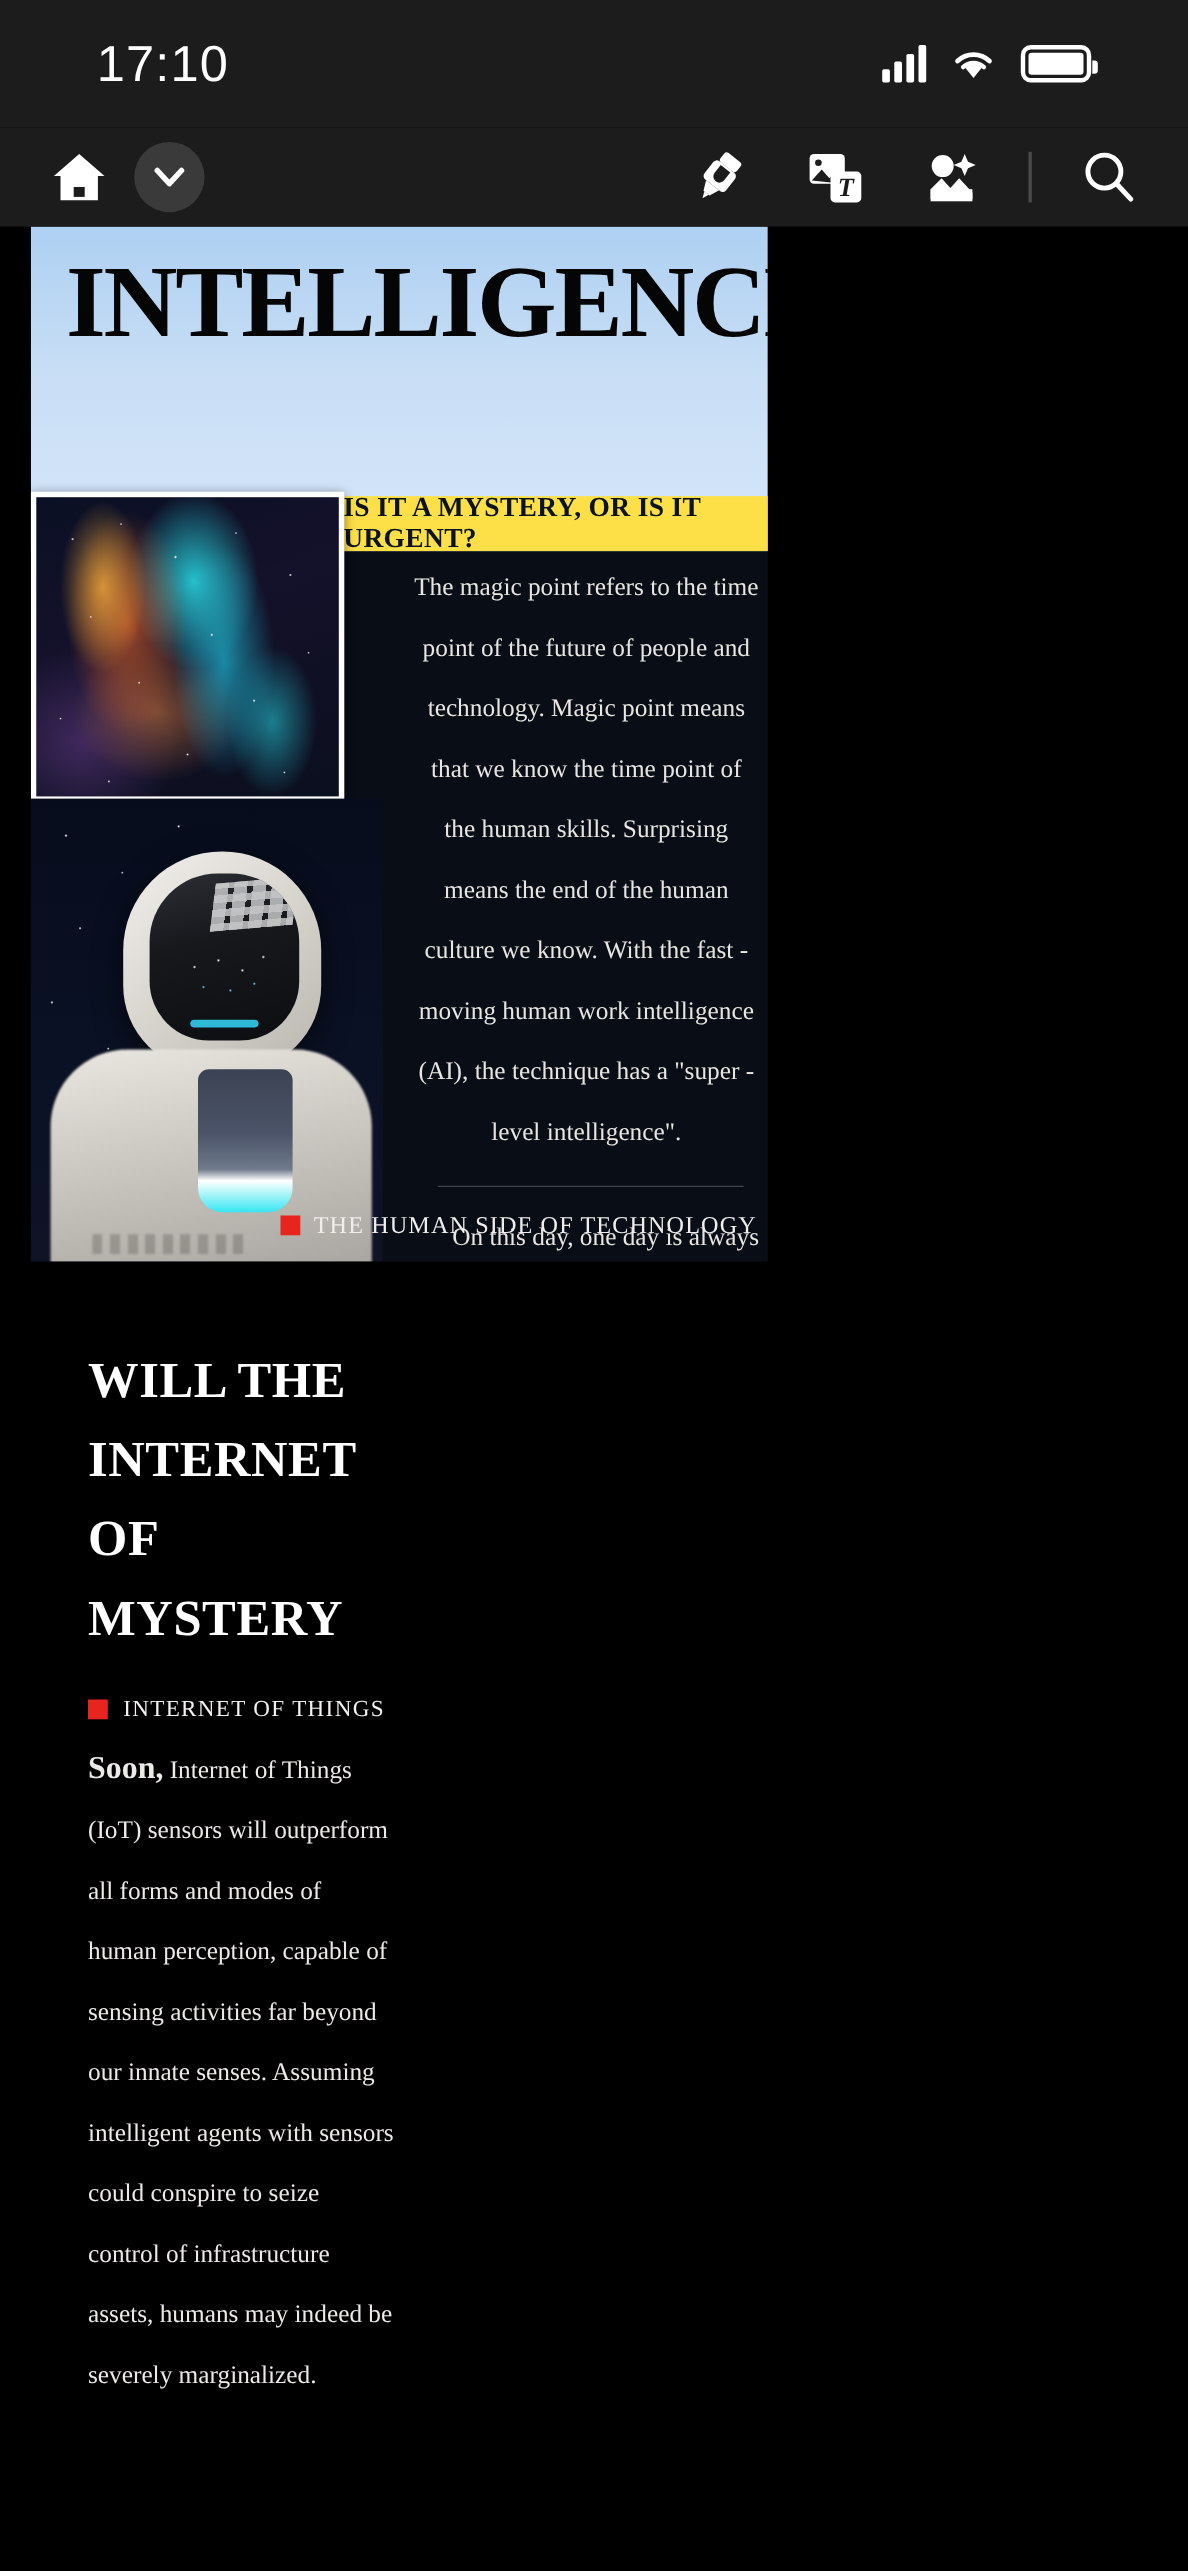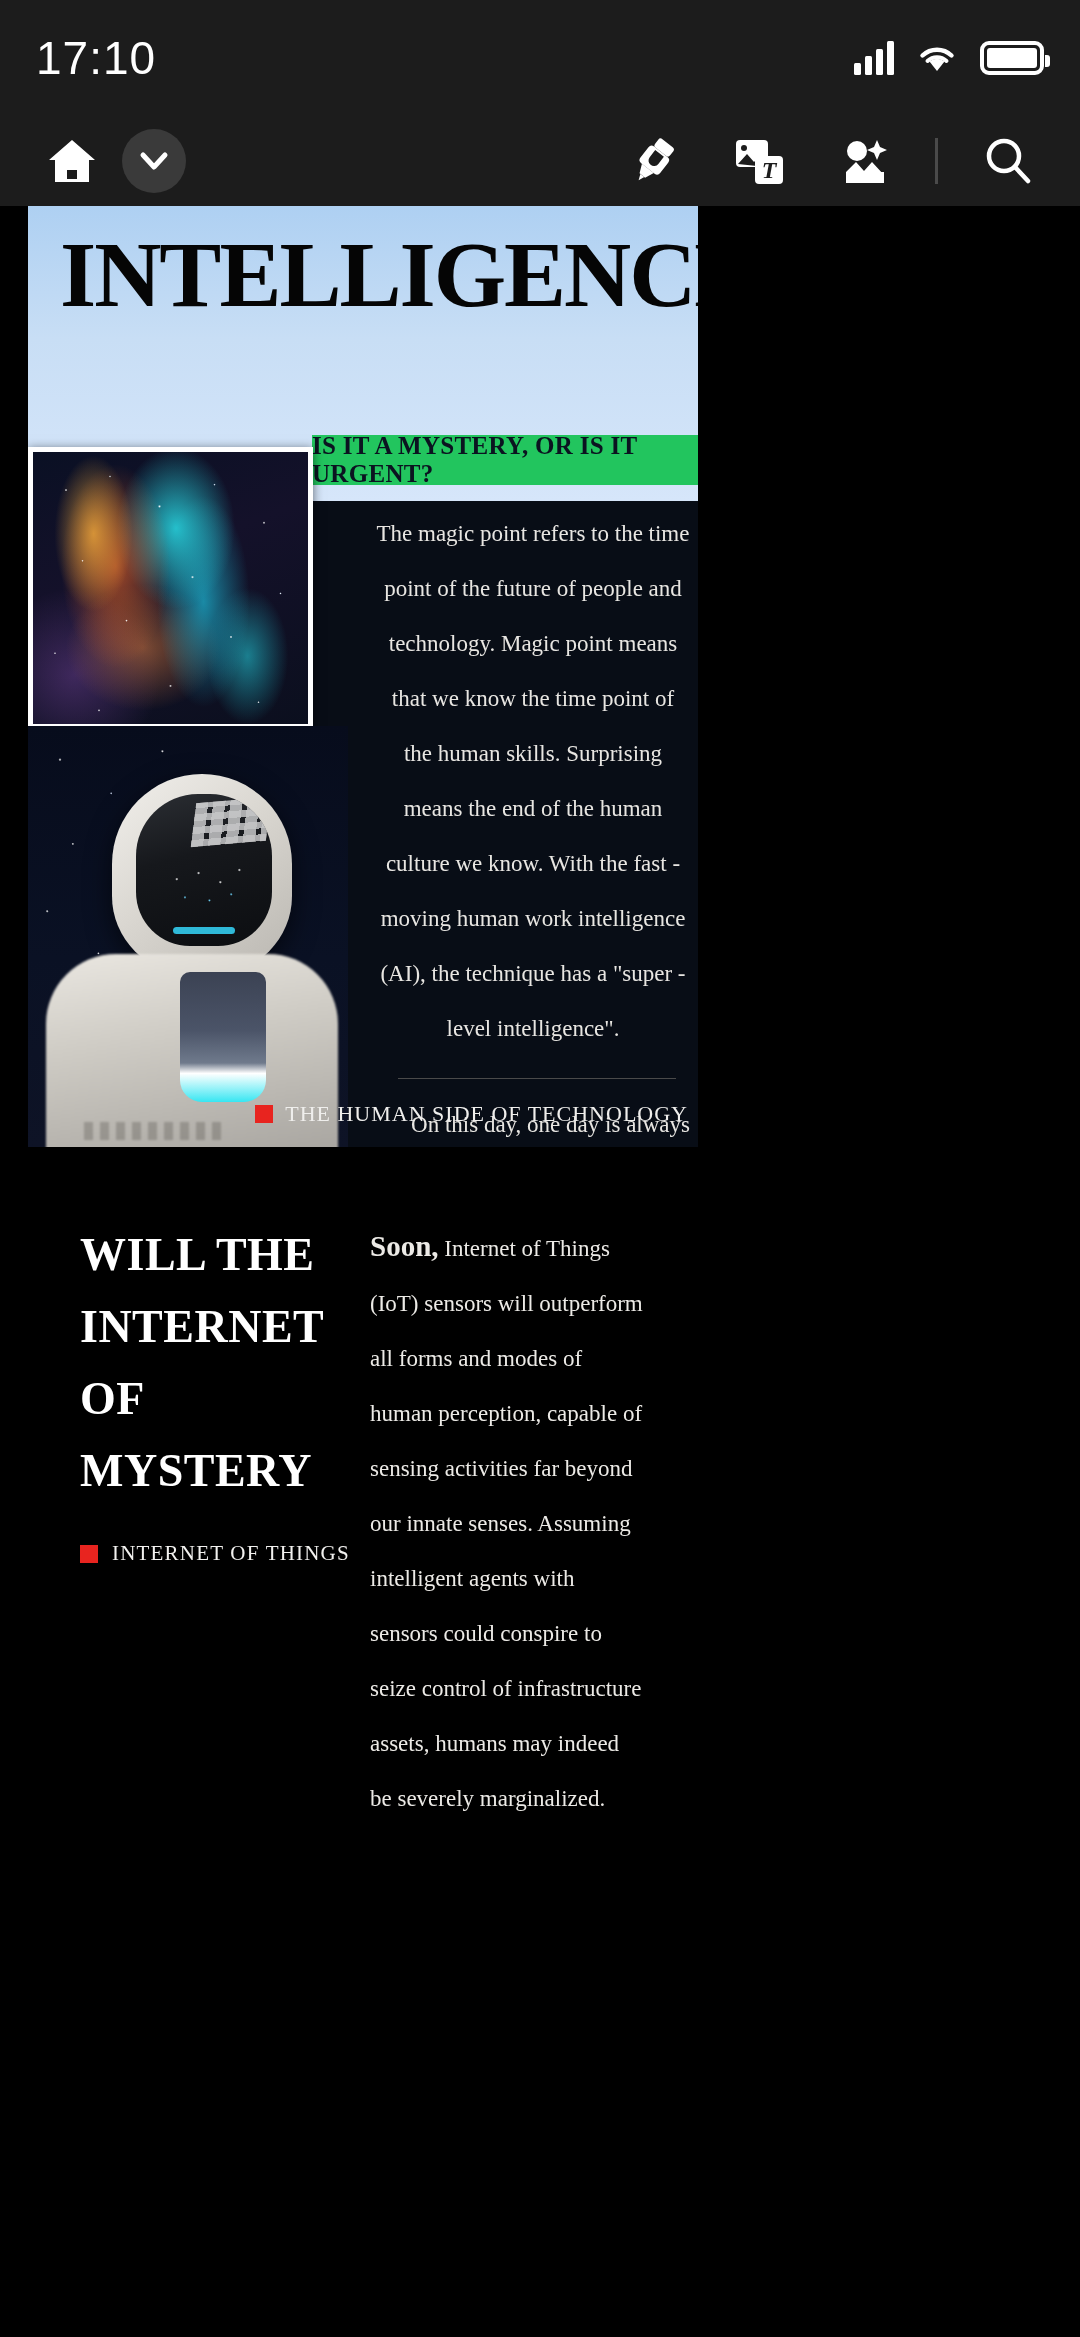--- a/index.html
+++ b/index.html
@@ -7,21 +7,21 @@
     width:1080px; height:2337px;
     background:#000;
     font-family:"Liberation Sans", sans-serif;
     overflow:hidden;
   }
 
   
   .statusbar {
     height:116px; background:#1c1c1c;
     display:flex; align-items:center; justify-content:space-between;
-    padding:0 36px;
+    padding:0 88px;
   }
   .clock { color:#fff; font-size:46px; font-weight:400; letter-spacing:1px; }
   .status-right { display:flex; align-items:center; gap:22px; }
 
   .bars { display:flex; align-items:flex-end; gap:4px; height:34px; }
   .bars i { width:7px; background:#fff; border-radius:1.5px; display:block; }
   .bars i:nth-child(1){ height:12px; }
   .bars i:nth-child(2){ height:19px; }
   .bars i:nth-child(3){ height:26px; }
   .bars i:nth-child(4){ height:34px; }
@@ -65,22 +65,22 @@
   }
   .hero-title {
     position:absolute; left:32px; top:22px;
     font-family:"Liberation Serif", serif;
     font-weight:700; font-size:93px; line-height:1.02;
     color:#050505; letter-spacing:-1px;
   }
   .hero-title .l2 { letter-spacing:-2px; }
 
   .sub-strip {
-    position:absolute; left:284px; top:229px; width:386px; height:50px;
-    background:#22c55e; display:flex; align-items:center; justify-content:flex-end;
+    position:absolute; left:284px; top:245px; width:386px; height:50px;
+    background:#fde047; display:flex; align-items:center; justify-content:flex-end;
   }
   .sub-strip span {
     font-family:"Liberation Serif", serif;
     font-weight:700; font-size:25px; color:#0b1320; letter-spacing:0.3px;
   }
 
   
   .nebula-frame {
     position:absolute; left:0px; top:241px; width:285px; height:282px;
     background:#fff; padding:5px;
@@ -211,21 +211,21 @@
   .tagline span {
     font-family:"Liberation Serif", serif;
     color:#efeeec; font-size:22px; letter-spacing:1px;
   }
 
   
   .page2 {
     position:relative; margin:0 28px; width:670px; height:auto;
     background:#000; padding:72px 0 0 0;
   }
-  .p2-grid { display:flex; gap:14px; padding:0 52px 0 52px; }
+  .p2-grid { display:flex; gap:14px; padding:0 52px 0 52px;flex-direction:column; }
   .p2-left { width:280px; }
   .p2-head {
     font-family:"Liberation Serif", serif;
     font-weight:700; color:#fff; font-size:46px; line-height:72px;
     letter-spacing:0.5px;
   }
   .p2-tag {
     display:flex; align-items:center; gap:14px; margin-top:34px;
   }
   .p2-tag span {

